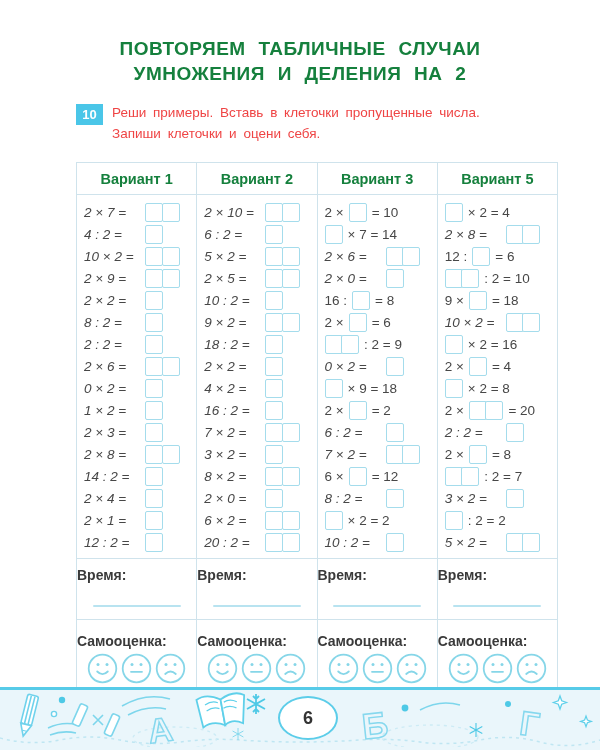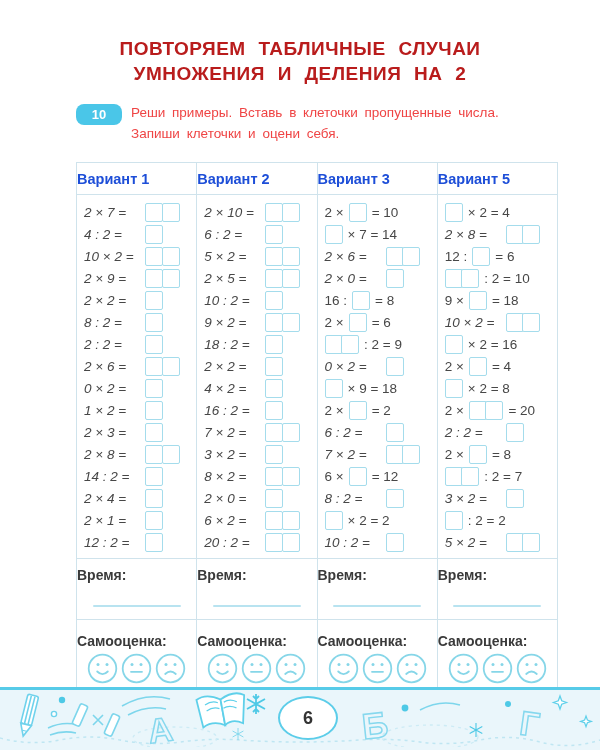--- a/index.html
+++ b/index.html
@@ -1,33 +1,33 @@
 <!DOCTYPE html>
 <html><head>
 <meta charset="utf-8">
 <style>
   html,body{margin:0;padding:0;background:#fff;}
   .page{position:relative;width:600px;height:750px;background:#fff;overflow:hidden;
         font-family:"Liberation Sans","DejaVu Sans",sans-serif;color:#3b3b3b;}
   
   .title{margin-top:36px;text-align:center;font-weight:bold;font-size:19px;line-height:25px;
-         color:#b91c1c;letter-spacing:.5px;word-spacing:7px;}
+         color:#15803d;letter-spacing:.5px;word-spacing:7px;}
   
   .task-head{display:flex;margin:16px 0 0 76px;width:452px;}
-  .badge{flex:0 0 auto;width:46px;height:21px;background:#4ac6e8;border-radius:8px;
+  .badge{flex:0 0 auto;width:27px;height:21px;background:#4ac6e8;border-radius:0;
          color:#fff;font-weight:bold;font-size:13px;display:flex;align-items:center;
          justify-content:center;margin-top:2px;}
   .instr{margin-left:9px;font-size:13.5px;line-height:21px;word-spacing:3px;color:#ef4444;}
   
   .vtable{position:absolute;left:76px;top:162px;width:482px;display:flex;
           border:1px solid #cfe3ec;box-sizing:border-box;background:#fff;}
   .col{flex:1 1 0;min-width:0;border-left:1px solid #cfe3ec;}
   .col:first-child{border-left:none;}
-  .col-header{font-weight:bold;font-size:14.5px;padding:8px 0 7px;
-              border-bottom:1px solid #cfe3ec;color:#1d4ed8;}
+  .col-header{font-weight:bold;font-size:14.5px;text-align:center;padding:8px 0 7px;
+              border-bottom:1px solid #cfe3ec;color:#15803d;}
   .rows{padding:6px 4px 5px 7px;}
   .row{display:flex;align-items:center;height:22px;font-size:13.5px;white-space:nowrap;
        color:#474747;}
   .pre{margin-right:5px;}
   .pre.fixed{min-width:56px;font-style:italic;}
   .post{margin-left:5px;}
   .boxes{display:flex;}
   .box{width:18px;height:19px;border:1.5px solid #a4dcec;border-radius:2px;background:#fff;
        box-sizing:border-box;}
   .box + .box{margin-left:-1.5px;}

